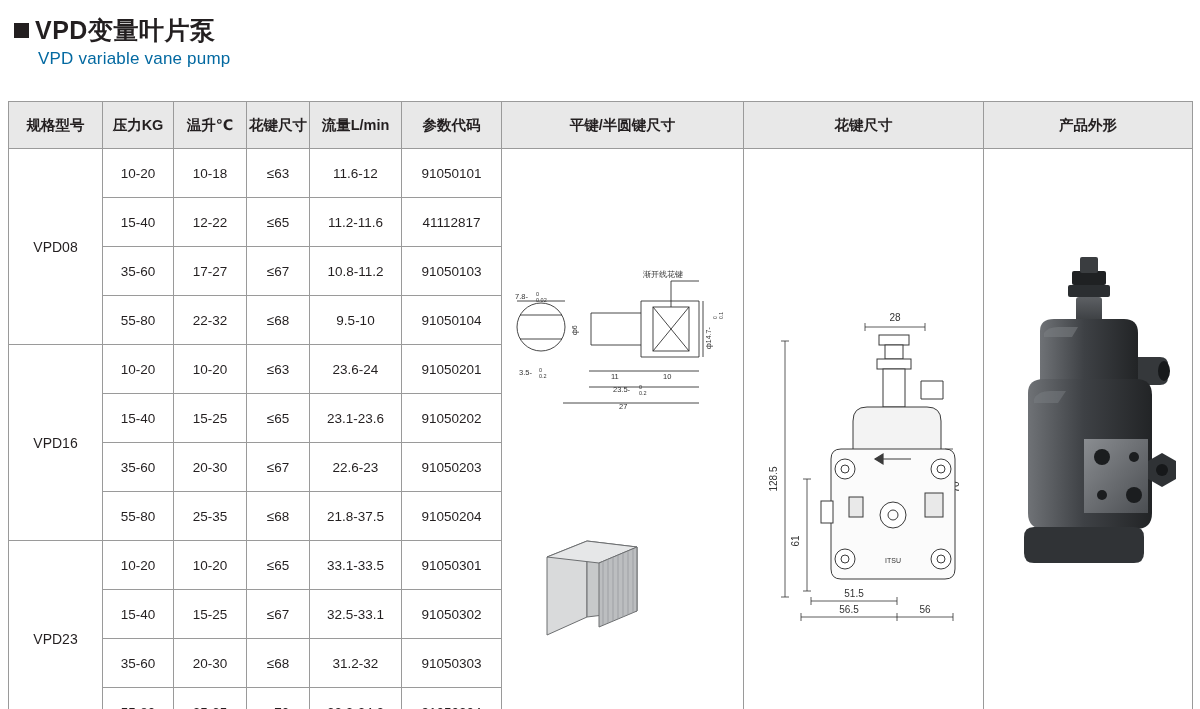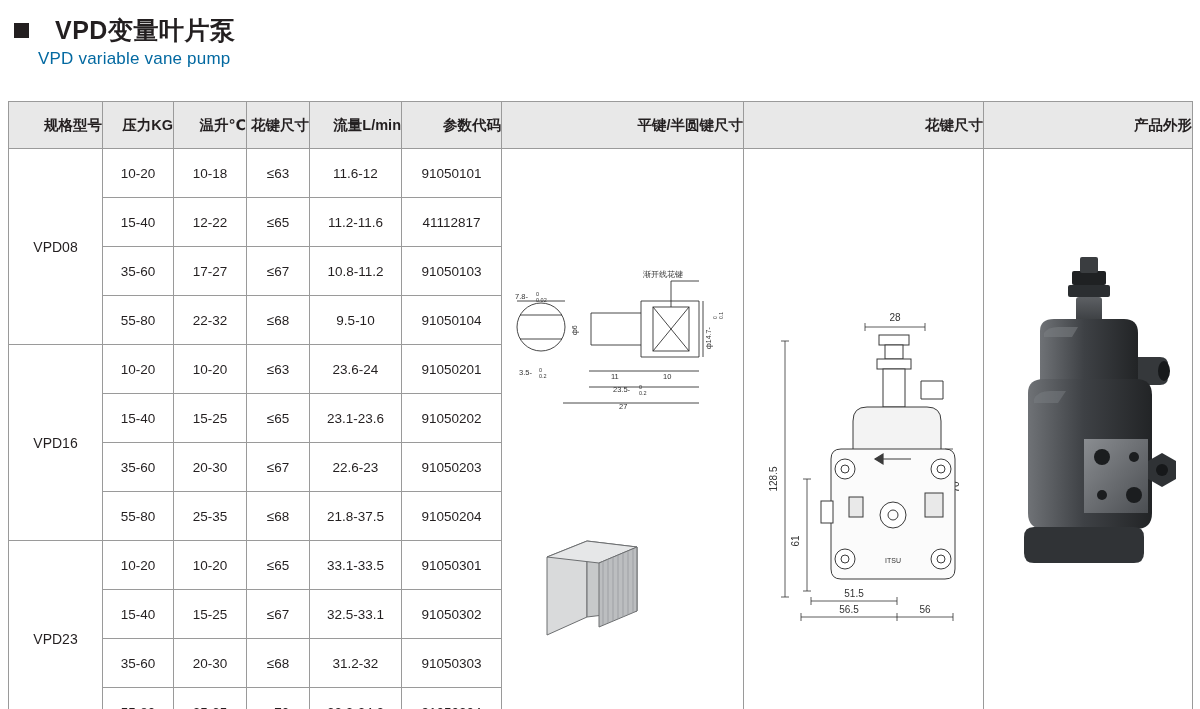--- a/index.html
+++ b/index.html
@@ -18,21 +18,21 @@
 
   
   .header {
     position: absolute;
     left: 14px;
     top: 18px;
   }
   .title-row {
     display: flex;
     align-items: center;
-    gap: 26px;
+    gap: 6px;
   }
   .title-bullet {
     width: 15px;
     height: 15px;
     background: #231f20;
     display: block;
   }
   .title-cn {
     font-size: 25px;
     font-weight: bold;
@@ -63,21 +63,20 @@
     text-align: center;
     vertical-align: middle;
     padding: 0;
   }
   .spec-table thead th {
     background: #e8e8e8;
     height: 46px;
     font-weight: bold;
     font-size: 14.5px;
     color: #231f20;
-    text-align: right;
   }
   .spec-table tbody td {
     height: 48px;
     background: #ffffff;
   }
   td.model-cell {
     font-size: 14px;
   }
   .col-model { width: 94px; }
   .col-press { width: 71px; }

